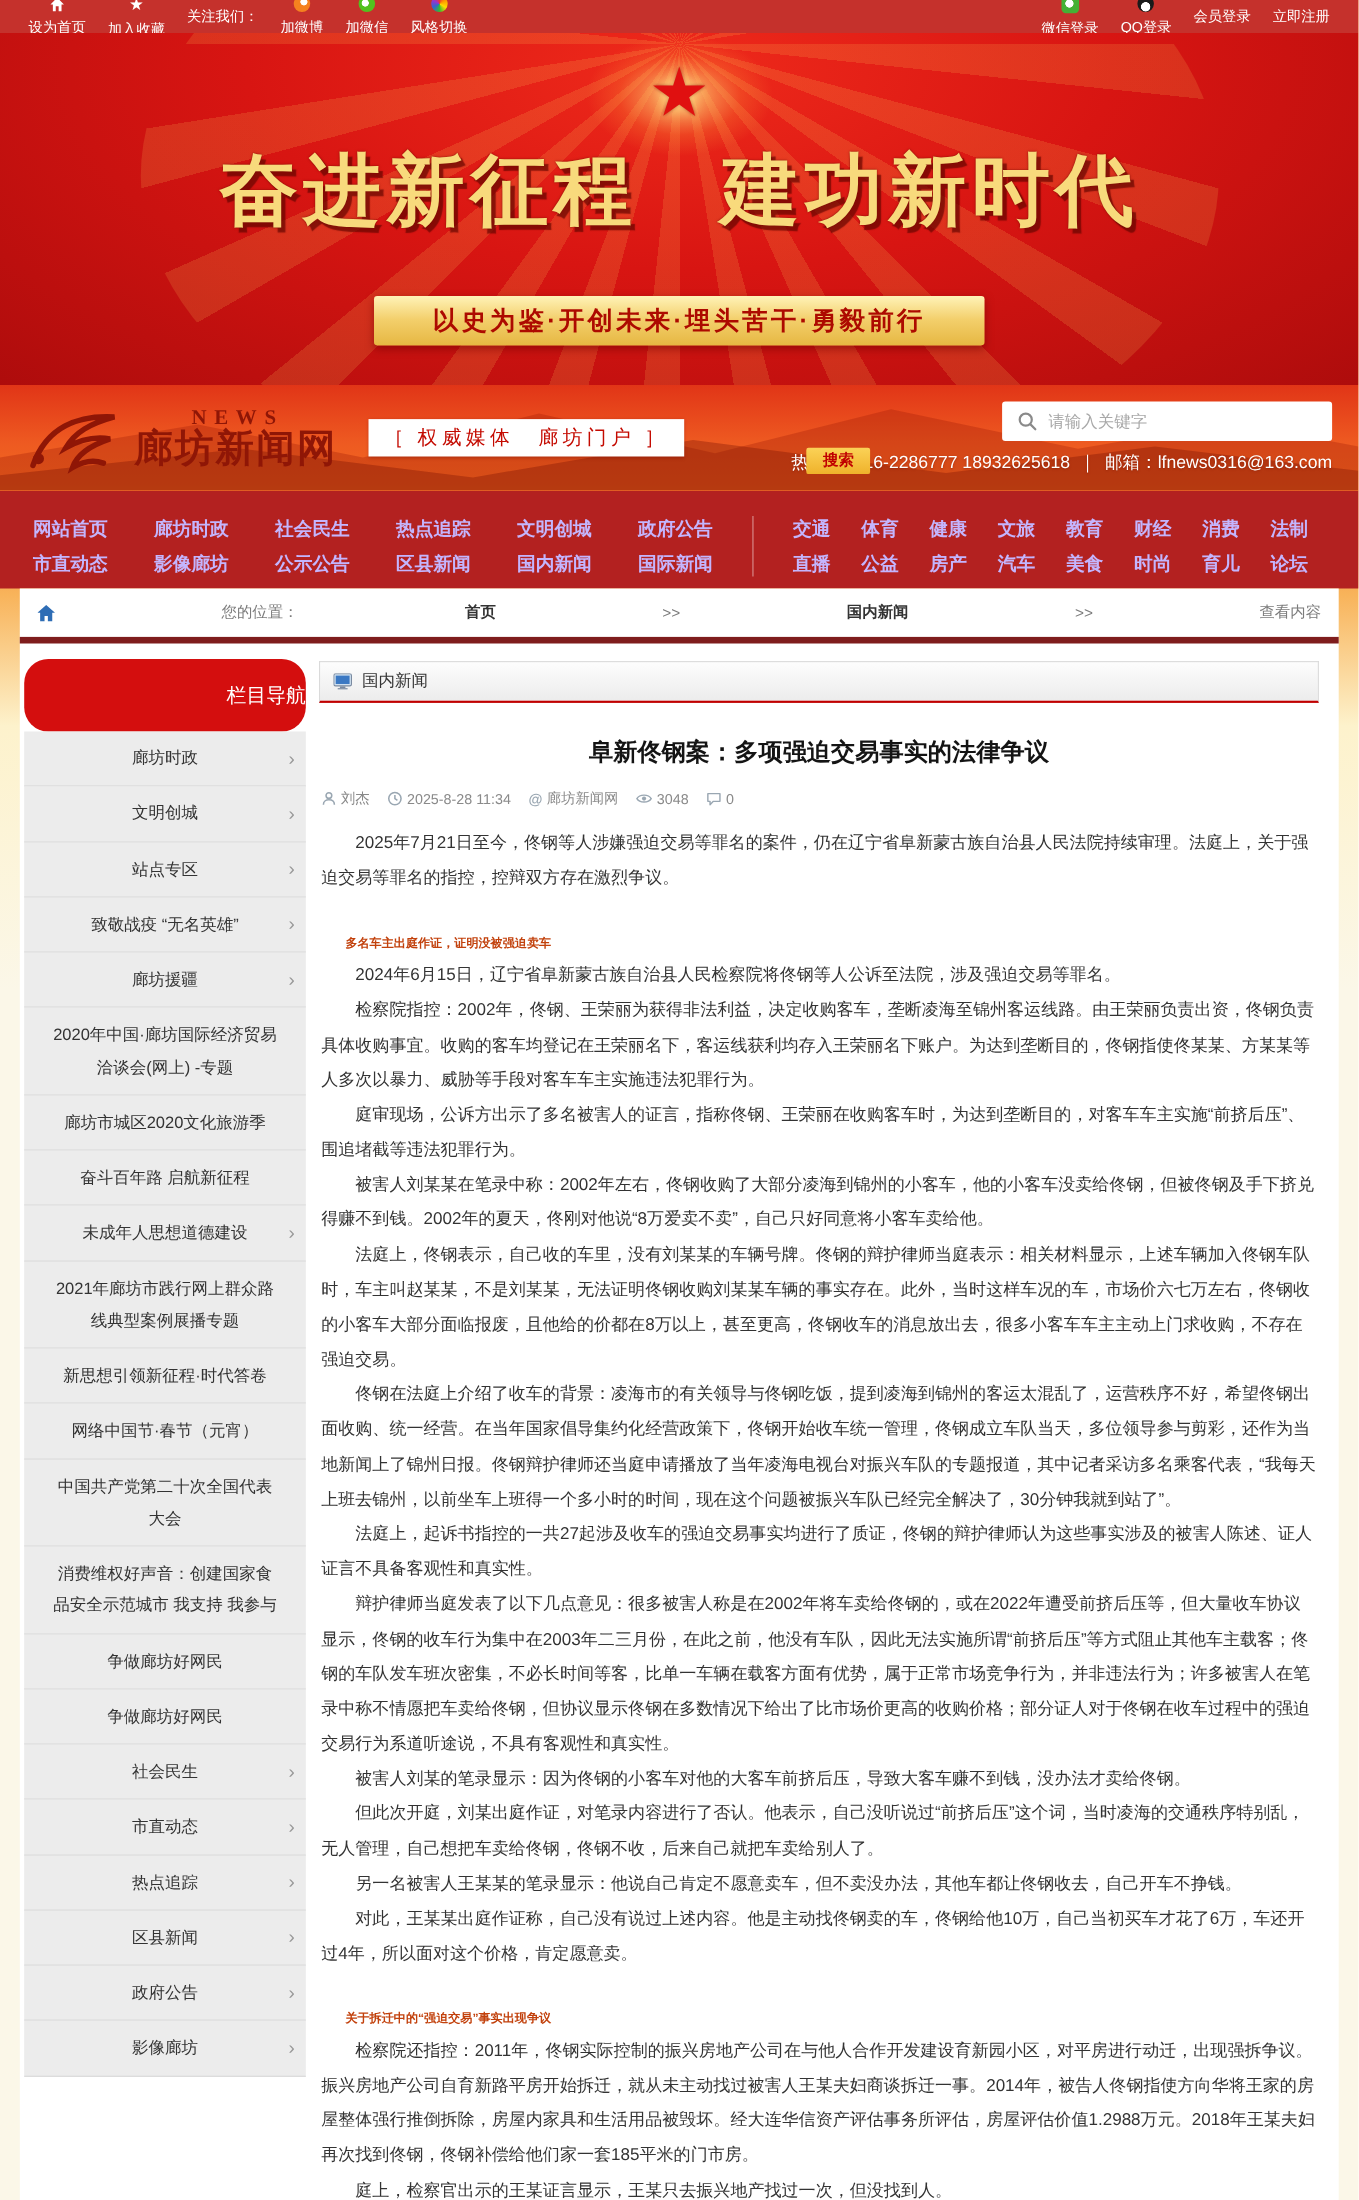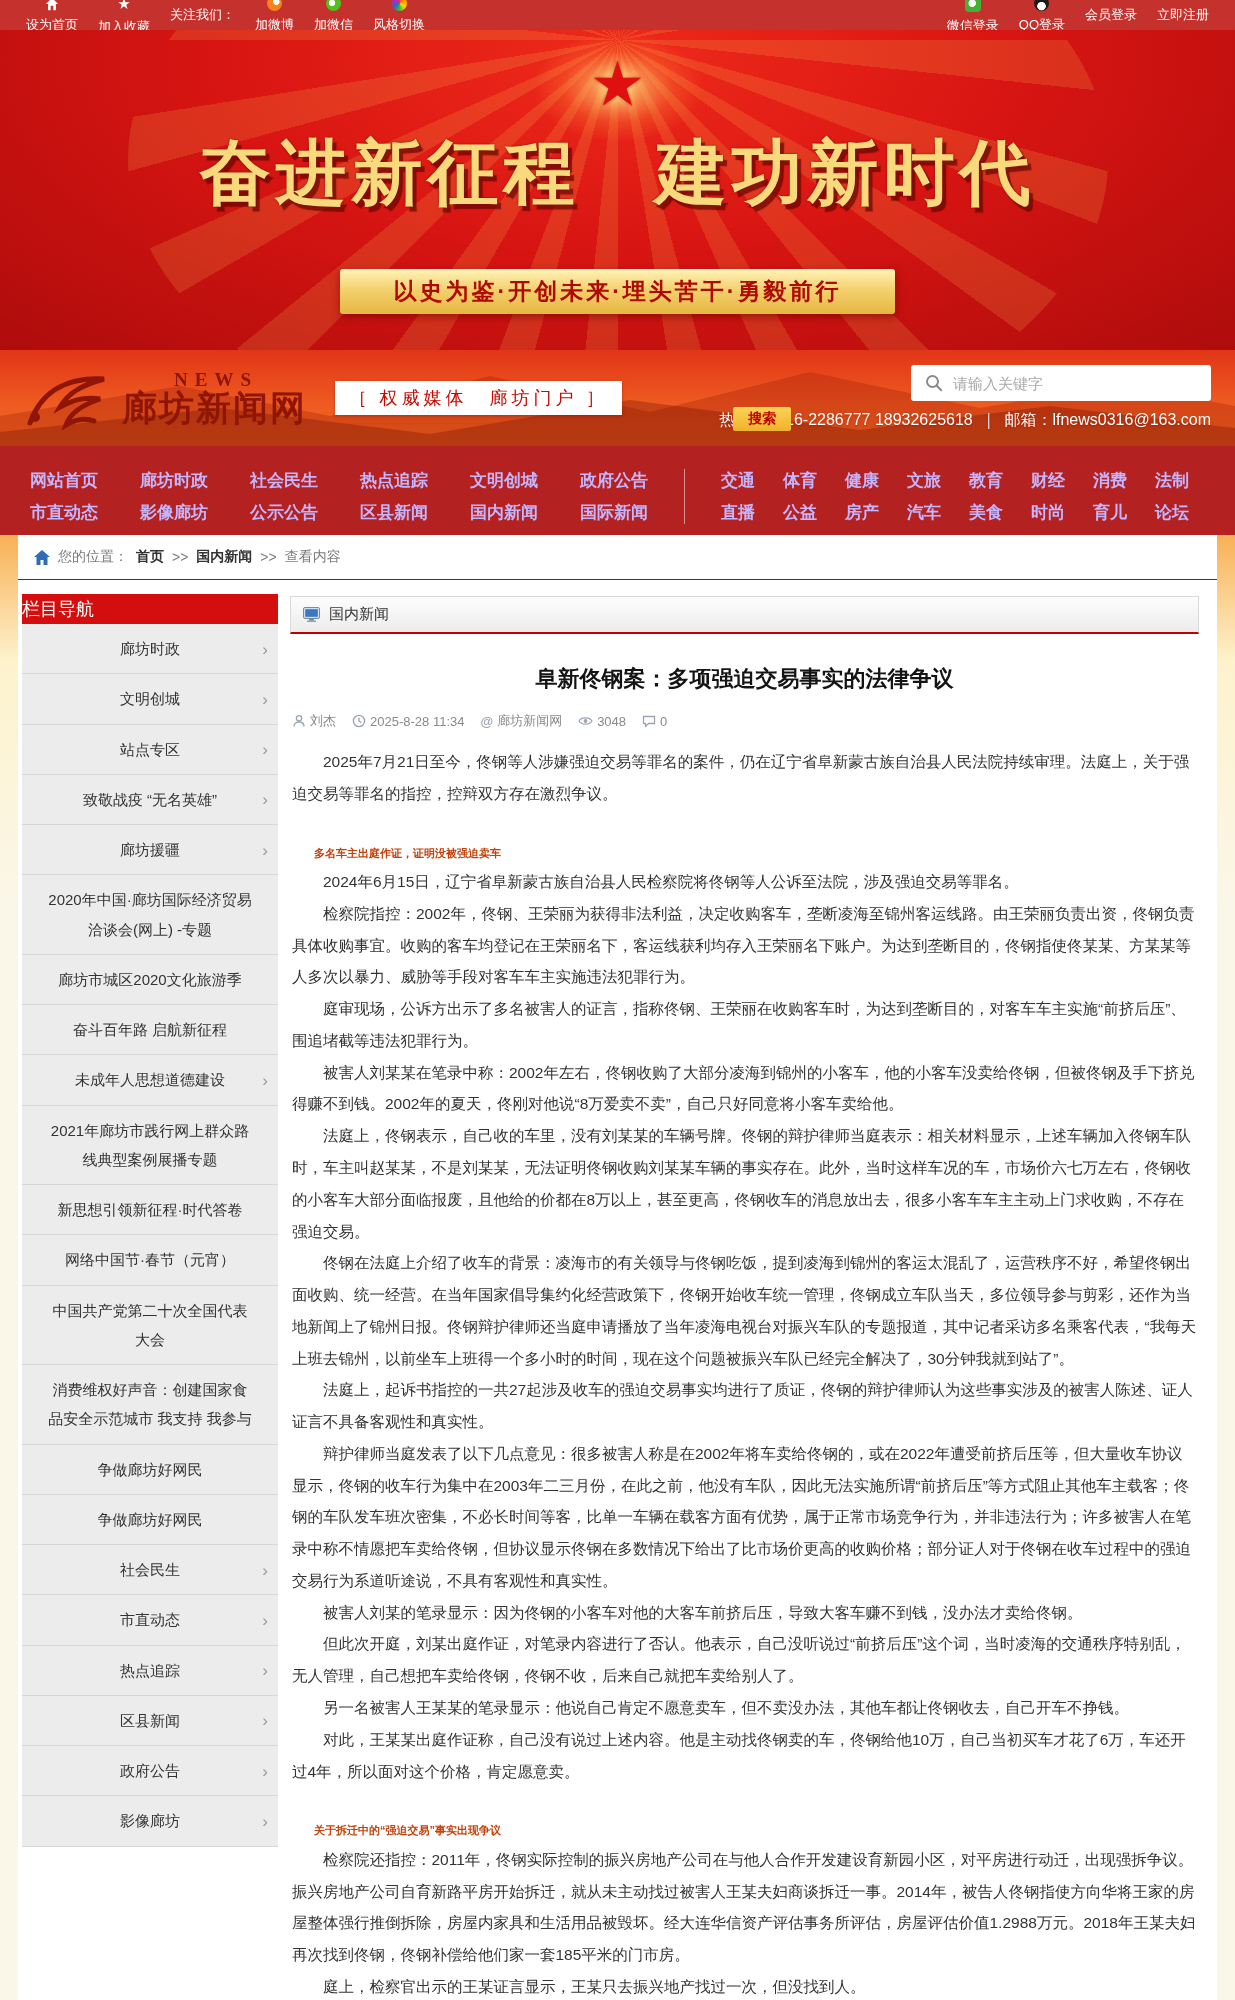--- a/index.html
+++ b/index.html
@@ -99,30 +99,30 @@
   .nav-group { display:flex; gap:42px; }
   .nav-group.right { border-left:1px solid rgba(255,255,255,.5); margin-left:36px; padding-left:36px; gap:28px; }
   .nav-col { display:flex; flex-direction:column; gap:9px; align-items:center; }
   .nav-link { font-size:17px; font-weight:bold; white-space:nowrap; }
 
   
   .page { width:1199px; margin:0 auto; background:#fff; padding:0 0 28px 0; }
 
   .crumb {
     display:flex; align-items:center; gap:8px; padding:13px 16px;
-    font-size:14px; color:#7c7c7c; border-bottom:1px solid #7f1d1d;
+    font-size:14px; color:#7c7c7c; border-bottom:6px solid #7f1d1d;justify-content:space-between;
   }
   .crumb b { color:#333; }
   .crumb-home { width:16px; height:15px; }
 
   .main { display:flex; gap:12px; padding:14px 16px 0 4px; align-items:flex-start; }
 
   
   .sidebar { width:256px; flex:0 0 256px; }
-  .side-header { background:#d40e0e; color:#fff; text-align:left; font-size:18px; padding:3px 0; }
+  .side-header { background:#d40e0e; color:#fff; text-align:right; font-size:18px; padding:21px 0;border-radius:22px; }
   .side-item {
     position:relative; background:#ececec; border-bottom:1px solid #d7d7d7;
     text-align:center; padding:10px 26px; font-size:15px; color:#333; line-height:1.95;
   }
   .side-arrow { position:absolute; right:10px; top:50%; transform:translateY(-50%);
     color:#999; font-size:17px; line-height:1; }
   .side-arrow::before { content:"›"; }
 
   
   .content { flex:1; min-width:0; padding-right:2px; }

